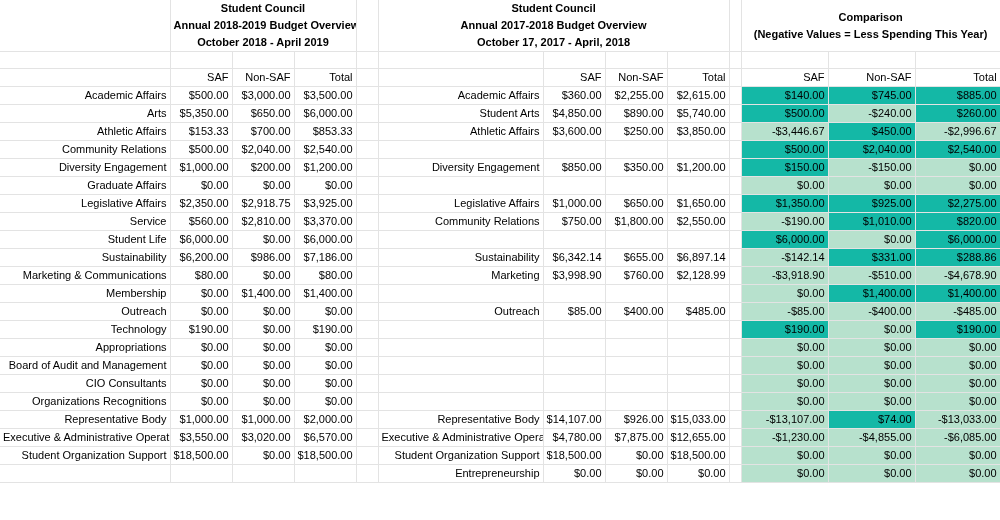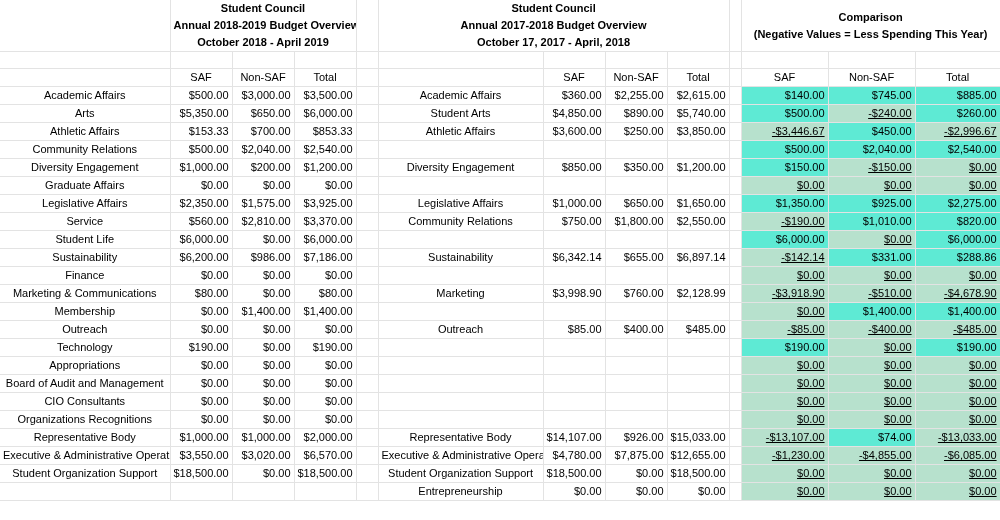--- a/index.html
+++ b/index.html
@@ -47,39 +47,39 @@
   col.c-name2  { width: 165px; }
   col.c-saf2   { width: 62px; }
   col.c-nonsaf2{ width: 62px; }
   col.c-total2 { width: 62px; }
   col.c-gap2   { width: 12px; }
   col.c-csaf   { width: 87px; }
   col.c-cnon   { width: 87px; }
   col.c-ctot   { width: 85px; }
 
   .num { text-align: right; }
-  .txt { text-align: center; }
+  .txt { text-align: right; }
 
   .title-cell {
     text-align: center;
     font-weight: bold;
     font-size: 11px;
     line-height: 14px;
     height: 48px;
     padding-top: 3px;
     border-right: 1px solid #e3e3e3;
     border-bottom: 1px solid #e3e3e3;
     white-space: normal;
   }
   .title-cell .tline { display: block; }
 
   .blank-col { border-right: 1px solid #e3e3e3; border-bottom: 1px solid #e3e3e3; }
 
-  .pos { background: #5eead4; }
-  .neg { background: #b7e1cd; text-decoration: underline; }
+  .pos { background: #14b8a6; }
+  .neg { background: #b7e1cd; }
   .spacer td { border-bottom: 1px solid #e3e3e3; }
   .hdr td { font-weight: normal; }
 </style>
 </head>
 <body>
 
 <div id="sheet">
   <table class="grid">
     <colgroup>
       <col class="c-name">
@@ -232,21 +232,21 @@
           <td class="num"></td>
           <td class="num"></td>
           <td></td>
           <td class="num neg">$0.00</td>
           <td class="num neg">$0.00</td>
           <td class="num neg">$0.00</td>
         </tr>
         <tr>
           <td class="txt">Legislative Affairs</td>
           <td class="num">$2,350.00</td>
-          <td class="num">$1,575.00</td>
+          <td class="num">$2,918.75</td>
           <td class="num">$3,925.00</td>
           <td></td>
           <td class="txt">Legislative Affairs</td>
           <td class="num">$1,000.00</td>
           <td class="num">$650.00</td>
           <td class="num">$1,650.00</td>
           <td></td>
           <td class="num pos">$1,350.00</td>
           <td class="num pos">$925.00</td>
           <td class="num pos">$2,275.00</td>
@@ -290,35 +290,20 @@
           <td class="txt">Sustainability</td>
           <td class="num">$6,342.14</td>
           <td class="num">$655.00</td>
           <td class="num">$6,897.14</td>
           <td></td>
           <td class="num neg">-$142.14</td>
           <td class="num pos">$331.00</td>
           <td class="num pos">$288.86</td>
         </tr>
         <tr>
-          <td class="txt">Finance</td>
-          <td class="num">$0.00</td>
-          <td class="num">$0.00</td>
-          <td class="num">$0.00</td>
-          <td></td>
-          <td class="txt"></td>
-          <td class="num"></td>
-          <td class="num"></td>
-          <td class="num"></td>
-          <td></td>
-          <td class="num neg">$0.00</td>
-          <td class="num neg">$0.00</td>
-          <td class="num neg">$0.00</td>
-        </tr>
-        <tr>
           <td class="txt">Marketing &amp; Communications</td>
           <td class="num">$80.00</td>
           <td class="num">$0.00</td>
           <td class="num">$80.00</td>
           <td></td>
           <td class="txt">Marketing</td>
           <td class="num">$3,998.90</td>
           <td class="num">$760.00</td>
           <td class="num">$2,128.99</td>
           <td></td>

